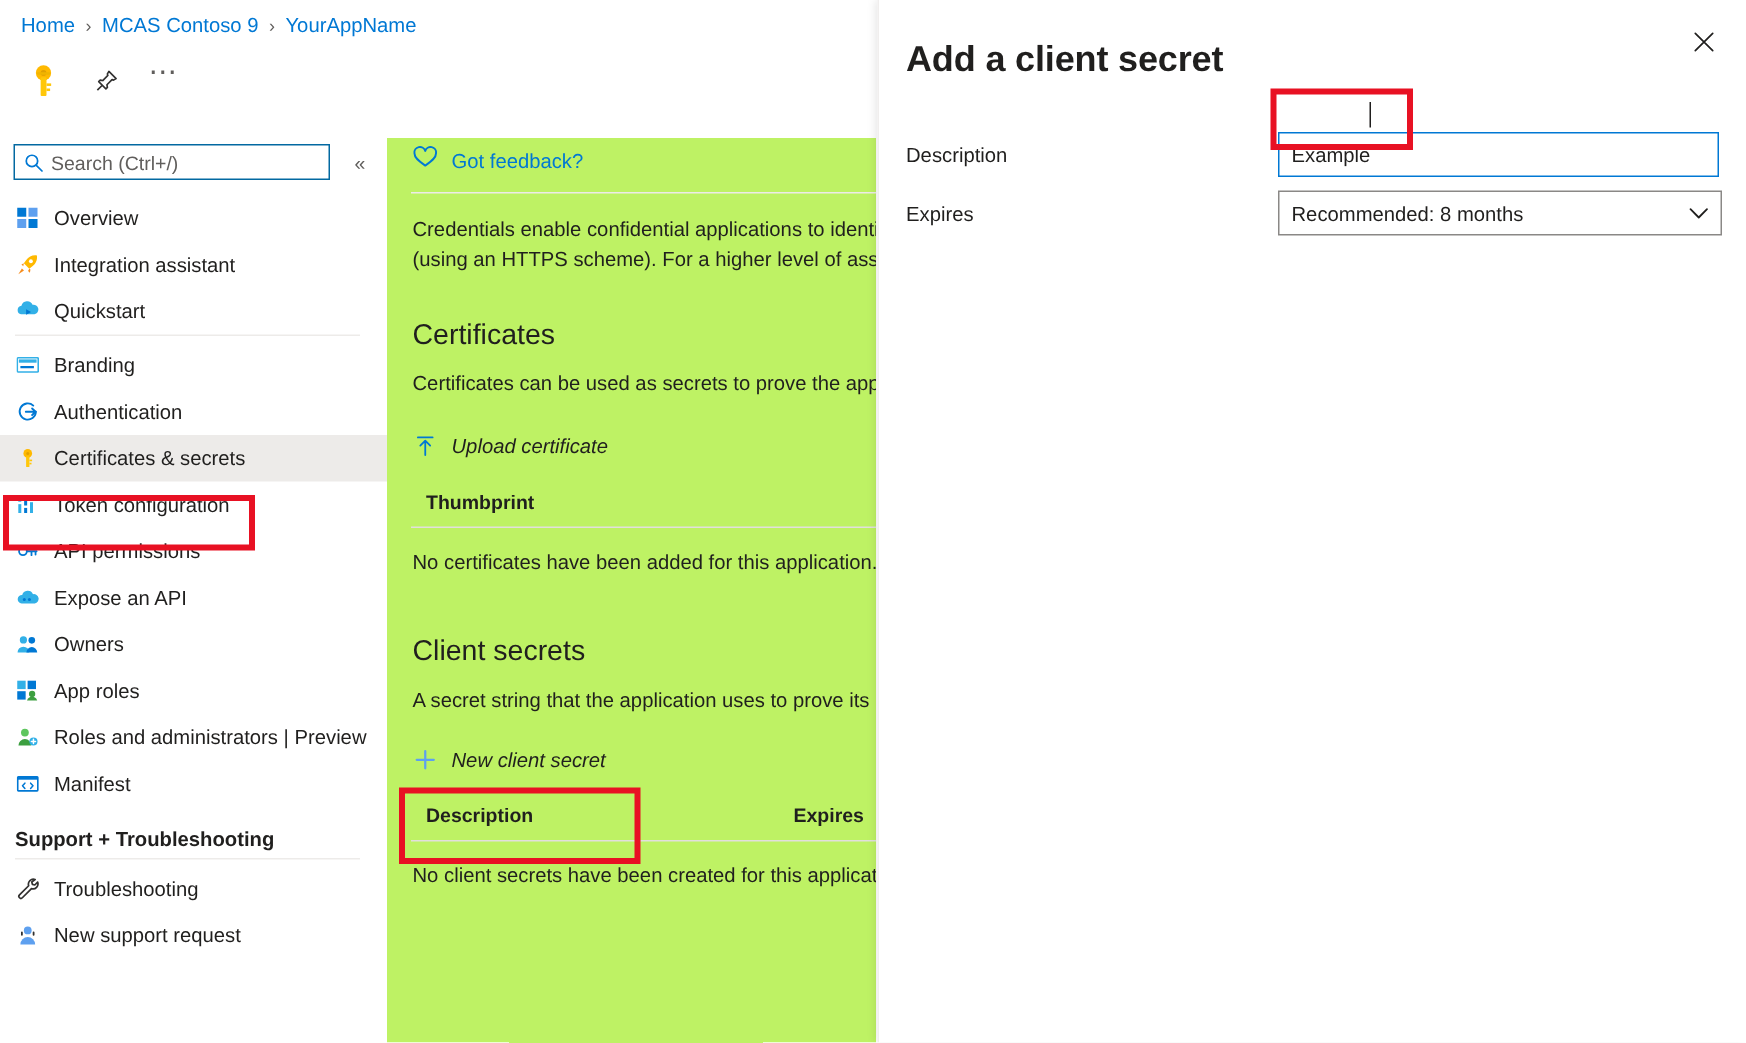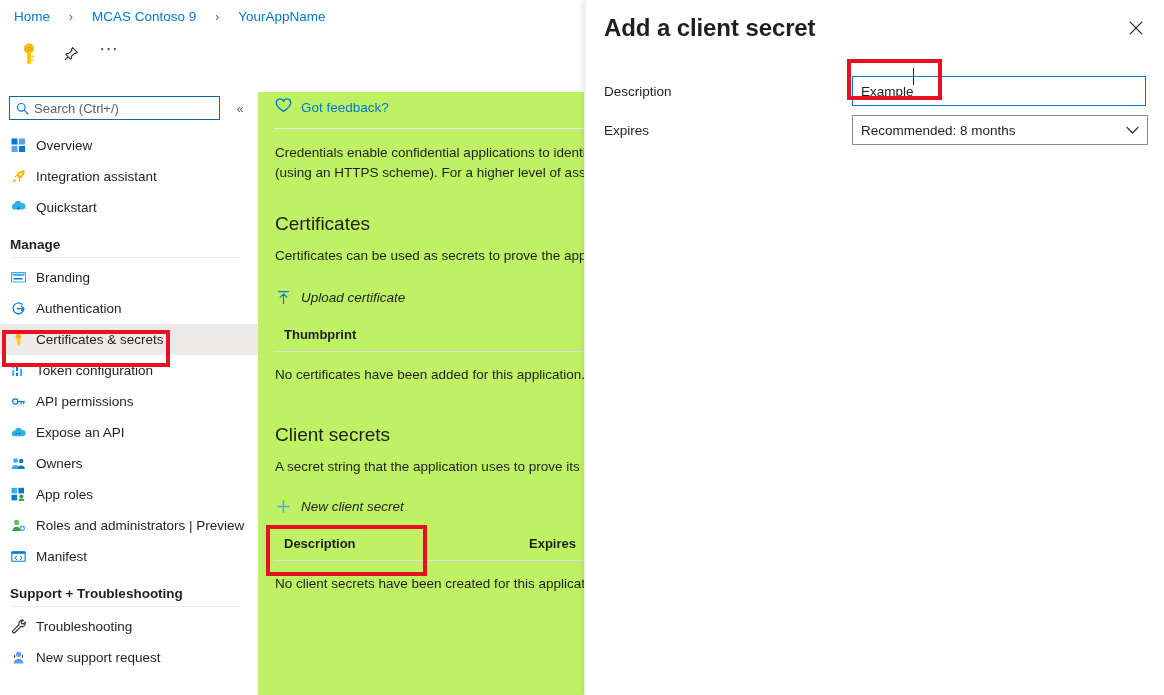--- a/index.html
+++ b/index.html
@@ -24,21 +24,21 @@
   }
 
   
   .breadcrumb {
     position: absolute;
     left: 14px;
     top: 8px;
     font-size: 13.5px;
     display: flex;
     align-items: center;
-    gap: 12px;
+    gap: 0;
     line-height: 18px;
   }
   .crumb {
     color: #0078d4;
     cursor: pointer;
     white-space: nowrap;
   }
   .crumb-sep {
     color: #605e5c;
     margin: 0 7px;
@@ -321,20 +321,21 @@
     justify-content: space-between;
     padding: 12px 14px 0 18px;
   }
   .panel-title {
     font-size: 24px;
     font-weight: 600;
     color: #201f1e;
     letter-spacing: -0.1px;
     white-space: nowrap;
     line-height: 32px;
+    margin-top: 12px;
   }
   .panel-close {
     width: 28px;
     height: 28px;
     display: flex;
     align-items: center;
     justify-content: center;
     cursor: pointer;
     color: #201f1e;
     flex: none;
@@ -481,21 +482,20 @@
       <div class="nav-item">
         <span class="nav-ico">
           <svg width="15" height="15" viewBox="0 0 15 15">
             <path d="M3 9.5a2.9 2.9 0 0 1 0.3-5.7 3.9 3.9 0 0 1 7.4-0.6 3 3 0 0 1 1.3 6.3z" fill="#32b0e7"></path>
             <path d="M6.4 6.2l3.3 1.8-3.3 1.9z" fill="#0078d4"></path>
           </svg>
         </span>
         <span class="nav-label">Quickstart</span>
       </div>
 
-      <div class="nav-group">Manage</div>
       <div class="nav-rule"></div>
 
       <div class="nav-item">
         <span class="nav-ico">
           <svg width="15" height="15" viewBox="0 0 15 15">
             <rect x="0.5" y="2.5" width="14" height="9.5" rx="0.6" fill="#ffffff" stroke="#32b0e7" stroke-width="1.1"></rect>
             <rect x="1.6" y="3.6" width="11.8" height="2.2" fill="#32b0e7"></rect>
             <rect x="2.6" y="8" width="9" height="1.5" fill="#0078d4"></rect>
           </svg>
         </span>

